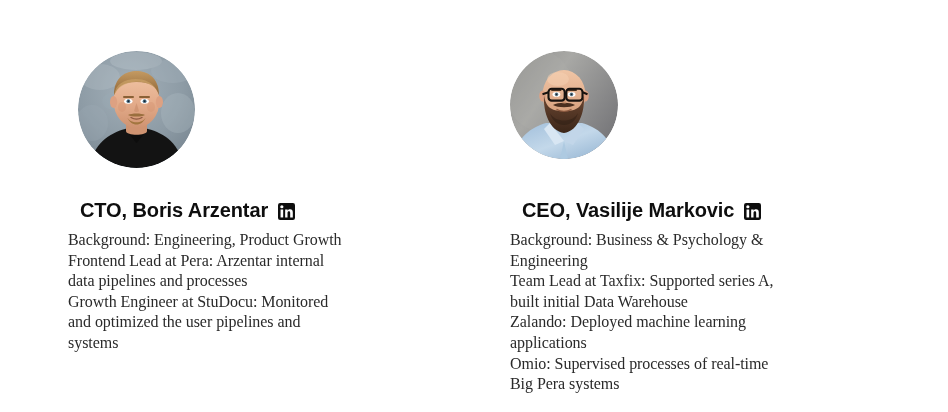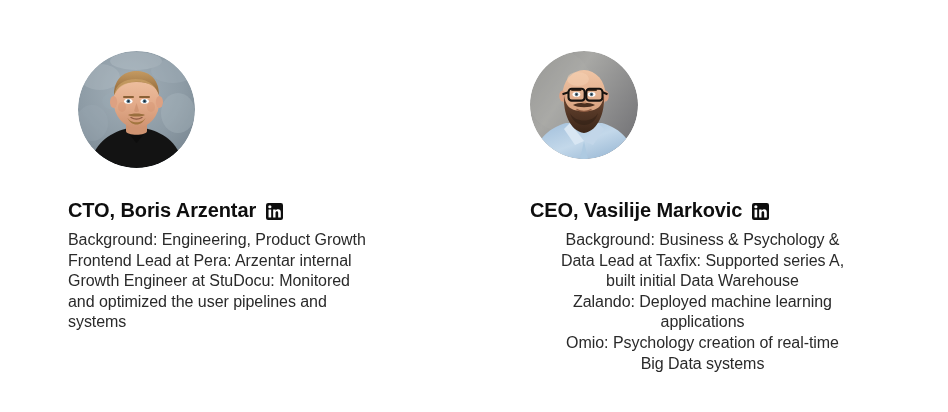--- a/index.html
+++ b/index.html
@@ -28,21 +28,21 @@
     top: 0;
     width: 948px;
     height: 412px;
   }
 
   .bio-card {
     position: absolute;
     top: 0;
   }
   .bio-card.left  { left: 68px;  width: 400px; }
-  .bio-card.right { left: 530px; width: 400px; text-align: center; }
+  .bio-card.right { left: 510px; width: 400px; }
 
   
   .avatar {
     position: relative;
     border-radius: 50%;
     overflow: hidden;
     display: block;
   }
   .bio-card.left .avatar {
     width: 117px;
@@ -56,20 +56,21 @@
     margin-left: 0px;
     margin-top: 51px;
   }
   .avatar svg { display: block; width: 100%; height: 100%; }
 
   
   .name-row {
     display: flex;
     align-items: center;
     gap: 10px;
+    margin-left: 12px;
   }
   .bio-card.left  .name-row { margin-top: 31px; }
   .bio-card.right .name-row { margin-top: 40px; }
 
   .person-name {
     font-family: "Liberation Sans", sans-serif;
     font-size: 20px;
     font-weight: 700;
     color: #0e0e0e;
     letter-spacing: -0.1px;
@@ -83,21 +84,21 @@
     height: 17px;
     flex: 0 0 17px;
     position: relative;
     top: 1px;
   }
   .linkedin-icon svg { display: block; }
 
   
   .bio-text {
     margin-top: 9px;
-    font-family: Liberation Sans, sans-serif;
+    font-family: Liberation Serif, serif;
     font-size: 16px;
     line-height: 20.6px;
     color: #2a2a2a;
     letter-spacing: -0.05px;
   }
   .bio-card.left  .bio-text { width: 345px; }
   .bio-card.right .bio-text { width: 345px; }
   .bio-line { display: block; white-space: pre-wrap; }
 </style>
 </head>
@@ -186,20 +187,21 @@
             <rect x="3.6" y="9.2" width="3.7" height="11.2" fill="#ffffff"></rect>
             <circle cx="5.45" cy="5.3" r="2.25" fill="#ffffff"></circle>
             <path d="M10.1 9.2 h3.5 v1.6 c0.7-1.2 2-1.9 3.5-1.9 2.6 0 3.8 1.6 3.8 4.5 v7 h-3.7 v-6.3 c0-1.5-0.55-2.3-1.8-2.3 -1.3 0-1.95 0.9-1.95 2.4 v6.2 h-3.35 z" fill="#ffffff"></path>
           </svg>
         </span>
       </div>
 
       <div class="bio-text">
         <span class="bio-line">Background: Engineering, Product Growth</span>
         <span class="bio-line">Frontend Lead at Pera: Arzentar internal</span>
+        <span class="bio-line">data pipelines and processes</span>
         <span class="bio-line">Growth Engineer at StuDocu: Monitored</span>
         <span class="bio-line">and optimized the user pipelines and</span>
         <span class="bio-line">systems</span>
       </div>
     </div>
 
     <div class="bio-card right">
 
       <div class="avatar">
         <svg viewBox="0 0 108 108" xmlns="http://www.w3.org/2000/svg" aria-hidden="true">
@@ -283,23 +285,24 @@
             <rect x="0" y="0" width="24" height="24" rx="3" fill="#0e0e0e"></rect>
             <rect x="3.6" y="9.2" width="3.7" height="11.2" fill="#ffffff"></rect>
             <circle cx="5.45" cy="5.3" r="2.25" fill="#ffffff"></circle>
             <path d="M10.1 9.2 h3.5 v1.6 c0.7-1.2 2-1.9 3.5-1.9 2.6 0 3.8 1.6 3.8 4.5 v7 h-3.7 v-6.3 c0-1.5-0.55-2.3-1.8-2.3 -1.3 0-1.95 0.9-1.95 2.4 v6.2 h-3.35 z" fill="#ffffff"></path>
           </svg>
         </span>
       </div>
 
       <div class="bio-text">
         <span class="bio-line">Background: Business &amp; Psychology &amp;</span>
-        <span class="bio-line">Data Lead at Taxfix: Supported series A,</span>
+        <span class="bio-line">Engineering</span>
+        <span class="bio-line">Team Lead at Taxfix: Supported series A,</span>
         <span class="bio-line">built initial Data Warehouse</span>
         <span class="bio-line">Zalando: Deployed machine learning</span>
         <span class="bio-line">applications</span>
-        <span class="bio-line">Omio: Psychology creation of real-time</span>
-        <span class="bio-line">Big Data systems</span>
+        <span class="bio-line">Omio: Supervised processes of real-time</span>
+        <span class="bio-line">Big Pera systems</span>
       </div>
     </div>
 
   </div>
 </div>
 
 </body></html>

